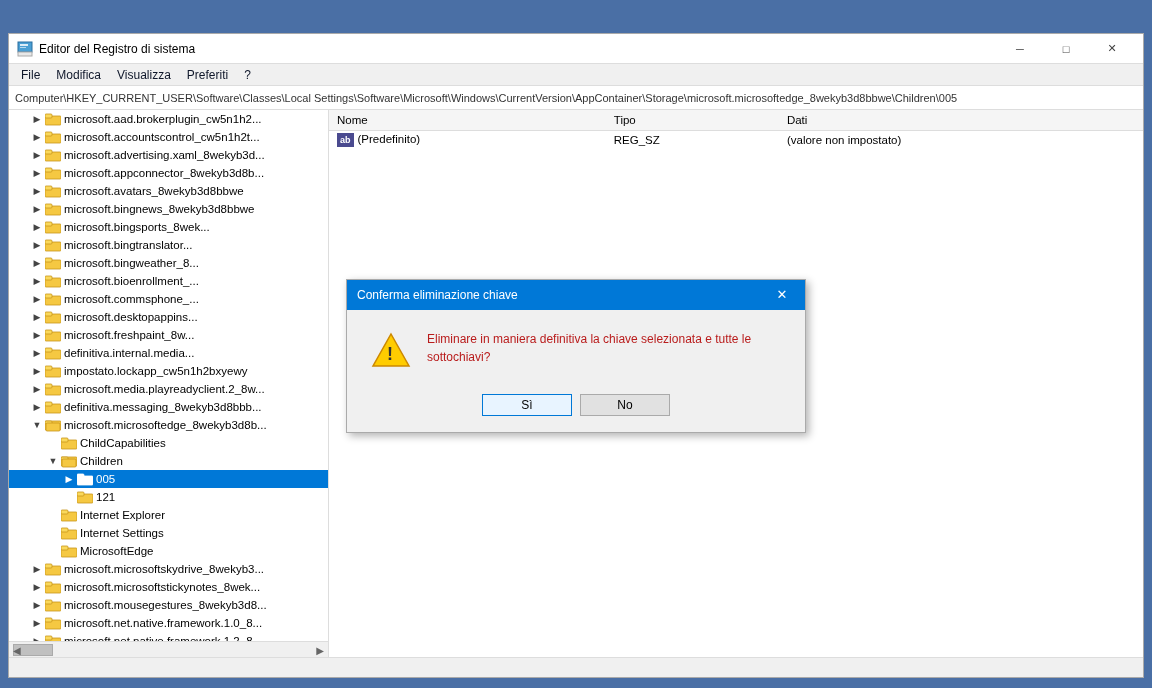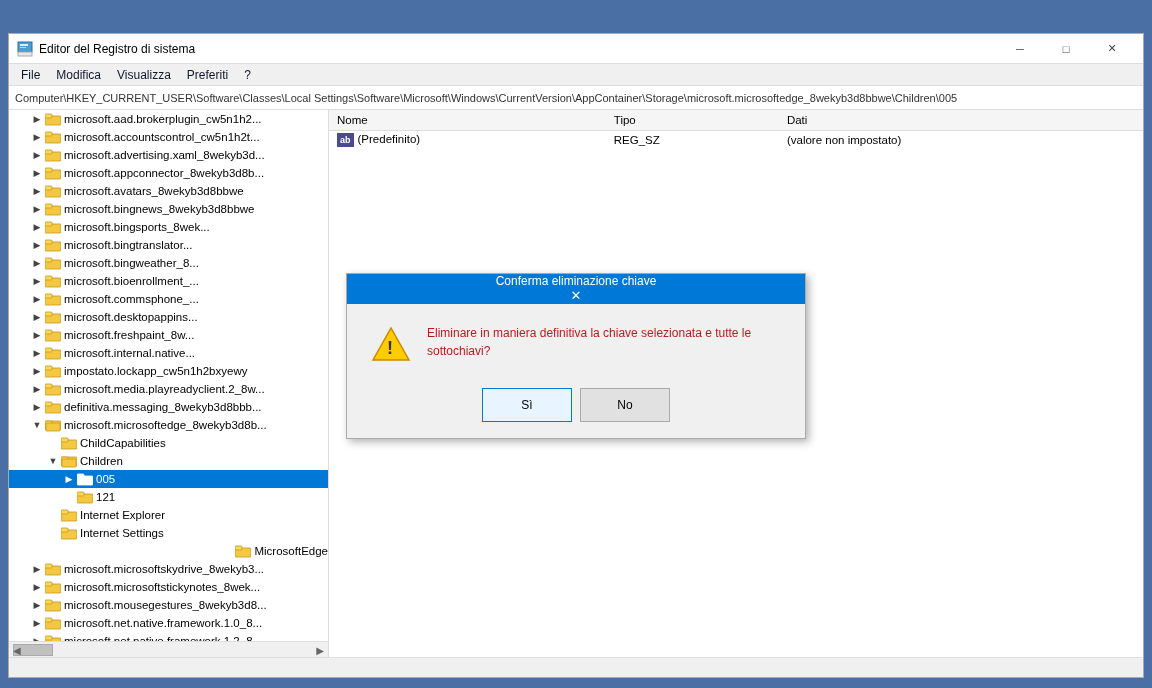--- a/index.html
+++ b/index.html
@@ -231,21 +231,20 @@
       width: 460px;
     }
     .dialog-title-bar {
       background: #0078d7;
       color: #fff;
       height: 30px;
       display: flex;
       align-items: center;
       padding: 0 10px;
       font-size: 12px;
-      flex-direction: column;
     }
     .dialog-title-bar-text { flex: 1; }
     .dialog-close-btn {
       width: 26px;
       height: 26px;
       display: flex;
       align-items: center;
       justify-content: center;
       font-size: 13px;
       cursor: pointer;
@@ -273,21 +272,21 @@
       flex: 1;
     }
     .dialog-buttons {
       display: flex;
       justify-content: center;
       gap: 8px;
       padding: 8px 24px 16px 24px;
     }
     .dialog-btn {
       width: 90px;
-      height: 34px;
+      height: 22px;
       background: #e1e1e1;
       border: 1px solid #aaa;
       cursor: pointer;
       font-size: 12px;
       display: flex;
       align-items: center;
       justify-content: center;
     }
     .dialog-btn.primary { border-color: #0078d7; background: #e8f4ff; }
 
@@ -451,21 +450,21 @@
         <rect x="0" y="2" width="7" height="4" rx="1" fill="#fad95c" stroke="#c8941a" stroke-width="0.8"></rect>
       </svg></span>
               <span class="tree-label">microsoft.freshpaint_8w...</span>
             </div>
             <div class="tree-item" style="padding-left: 20px;">
               <span class="expand-btn" style="font-size: 9px; color: rgb(68, 68, 68);">▶</span>
               <span class="folder-icon"><svg class="folder-svg" width="16" height="14" viewBox="0 0 16 14">
         <rect x="0" y="4" width="16" height="9" rx="1" fill="#f5c842" stroke="#c8941a" stroke-width="0.8"></rect>
         <rect x="0" y="2" width="7" height="4" rx="1" fill="#fad95c" stroke="#c8941a" stroke-width="0.8"></rect>
       </svg></span>
-              <span class="tree-label">microsoft.internal.native...</span>
+              <span class="tree-label">definitiva.internal.media...</span>
             </div>
             <div class="tree-item" style="padding-left: 20px;">
               <span class="expand-btn" style="font-size: 9px; color: rgb(68, 68, 68);">▶</span>
               <span class="folder-icon"><svg class="folder-svg" width="16" height="14" viewBox="0 0 16 14">
         <rect x="0" y="4" width="16" height="9" rx="1" fill="#f5c842" stroke="#c8941a" stroke-width="0.8"></rect>
         <rect x="0" y="2" width="7" height="4" rx="1" fill="#fad95c" stroke="#c8941a" stroke-width="0.8"></rect>
       </svg></span>
               <span class="tree-label">impostato.lockapp_cw5n1h2bxyewy</span>
             </div>
             <div class="tree-item" style="padding-left: 20px;">
@@ -535,21 +534,21 @@
               <span class="tree-label">Internet Explorer</span>
             </div>
             <div class="tree-item" style="padding-left: 36px;">
               <span class="expand-btn" style="font-size: 9px; color: rgb(68, 68, 68);"></span>
               <span class="folder-icon"><svg class="folder-svg" width="16" height="14" viewBox="0 0 16 14">
         <rect x="0" y="4" width="16" height="9" rx="1" fill="#f5c842" stroke="#c8941a" stroke-width="0.8"></rect>
         <rect x="0" y="2" width="7" height="4" rx="1" fill="#fad95c" stroke="#c8941a" stroke-width="0.8"></rect>
       </svg></span>
               <span class="tree-label">Internet Settings</span>
             </div>
-            <div class="tree-item" style="padding-left: 24px; justify-content: flex-end;">
+            <div class="tree-item" style="padding-left: 36px;">
               <span class="expand-btn" style="font-size: 9px; color: rgb(68, 68, 68);"></span>
               <span class="folder-icon"><svg class="folder-svg" width="16" height="14" viewBox="0 0 16 14">
         <rect x="0" y="4" width="16" height="9" rx="1" fill="#f5c842" stroke="#c8941a" stroke-width="0.8"></rect>
         <rect x="0" y="2" width="7" height="4" rx="1" fill="#fad95c" stroke="#c8941a" stroke-width="0.8"></rect>
       </svg></span>
               <span class="tree-label">MicrosoftEdge</span>
             </div>
             <div class="tree-item" style="padding-left: 20px;">
               <span class="expand-btn" style="font-size: 9px; color: rgb(68, 68, 68);">▶</span>
               <span class="folder-icon"><svg class="folder-svg" width="16" height="14" viewBox="0 0 16 14">

